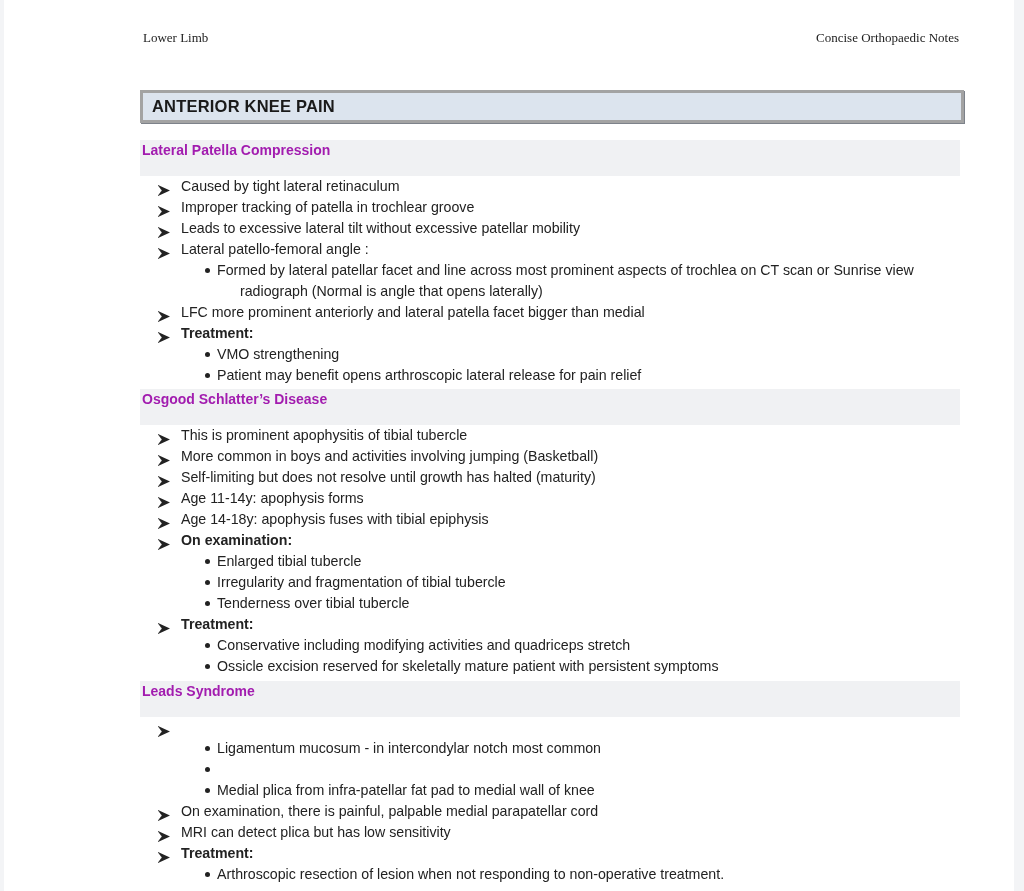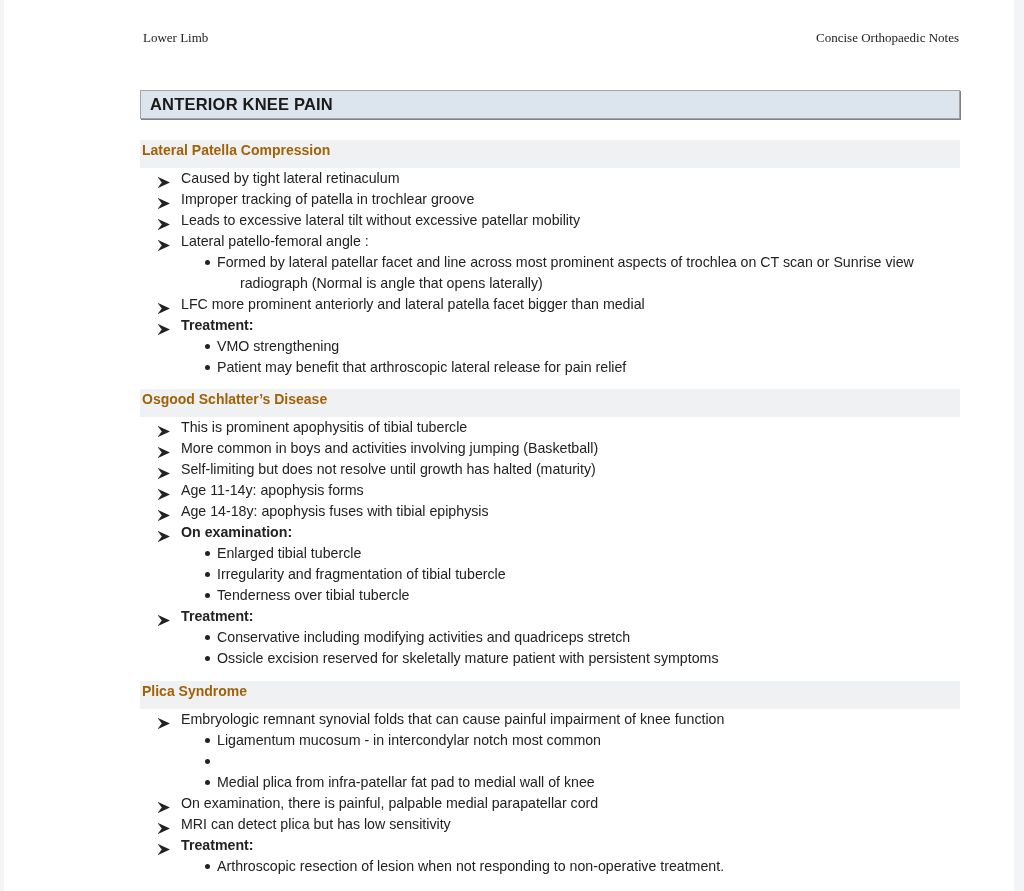--- a/index.html
+++ b/index.html
@@ -15,34 +15,34 @@
   }
   .running-head {
     position: absolute; top: 30px;
     font-family: "Liberation Serif", "DejaVu Serif", serif;
     font-size: 13px; color: #222;
   }
   .rh-left { left: 139px; }
   .rh-right { right: 55px; }
   .title-box {
     position: absolute; left: 136px; top: 90px; width: 818px; height: 27px;
-    background: #dce4ee; border: 1px solid #a3a3a3;
+    background: #dce4ee; border: 3px solid #a3a3a3;
     box-shadow: 1px 1px 0 #7d828a;
   }
   .title-box span {
     position: absolute; left: 9px; top: 4px;
     font-family: "Liberation Sans", sans-serif; font-weight: bold;
     font-size: 16.5px; letter-spacing: 0.2px; color: #1a1a1a;
   }
   .section { position: absolute; left: 136px; width: 820px; }
   .sec-head {
-    height: 28px; background: #f0f1f3; line-height: 20px;
+    height: 36px; background: #f0f1f3; line-height: 20px;
     padding-left: 2px;
     font-family: "Liberation Sans", sans-serif; font-weight: bold;
-    font-size: 14px; color: #a16207;
+    font-size: 14px; color: #a21caf;
   }
   .row {
     position: relative; height: 21px; line-height: 21px;
     font-family: "Liberation Sans", sans-serif;
     font-size: 14.2px; color: #222;
     white-space: nowrap;
   }
   .row.l1 { padding-left: 41px; }
   .row.l2 { padding-left: 77px; }
   .row.l2c { padding-left: 100px; }
@@ -89,21 +89,21 @@
         <div class="row l2c"><span>radiograph (Normal is angle that opens laterally)</span></div>
         <div class="row l1"><span class="arrow"><svg viewBox="0 0 12 11" width="12" height="11">
               <path d="M0 0 L12 5.5 L0 11 L4 5.5 Z" fill="#222"></path>
               <path d="M0 0 L4 5.5 L0 11" fill="none" stroke="#222" stroke-width="0.6"></path>
             </svg></span><span>LFC more prominent anteriorly and lateral patella facet bigger than medial</span></div>
         <div class="row l1"><span class="arrow"><svg viewBox="0 0 12 11" width="12" height="11">
               <path d="M0 0 L12 5.5 L0 11 L4 5.5 Z" fill="#222"></path>
               <path d="M0 0 L4 5.5 L0 11" fill="none" stroke="#222" stroke-width="0.6"></path>
             </svg></span><span class="bold">Treatment:</span></div>
         <div class="row l2"><span class="dot"></span><span>VMO strengthening</span></div>
-        <div class="row l2"><span class="dot"></span><span>Patient may benefit that arthroscopic lateral release for pain relief</span></div>
+        <div class="row l2"><span class="dot"></span><span>Patient may benefit opens arthroscopic lateral release for pain relief</span></div>
       </div>
   </div>
 
   <div class="section" id="sec1" style="top:389px;">
     <div class="sec-head">Osgood Schlatter’s Disease</div>
     <div class="items">
         <div class="row l1"><span class="arrow"><svg viewBox="0 0 12 11" width="12" height="11">
               <path d="M0 0 L12 5.5 L0 11 L4 5.5 Z" fill="#222"></path>
               <path d="M0 0 L4 5.5 L0 11" fill="none" stroke="#222" stroke-width="0.6"></path>
             </svg></span><span>This is prominent apophysitis of tibial tubercle</span></div>
@@ -133,26 +133,26 @@
         <div class="row l1"><span class="arrow"><svg viewBox="0 0 12 11" width="12" height="11">
               <path d="M0 0 L12 5.5 L0 11 L4 5.5 Z" fill="#222"></path>
               <path d="M0 0 L4 5.5 L0 11" fill="none" stroke="#222" stroke-width="0.6"></path>
             </svg></span><span class="bold">Treatment:</span></div>
         <div class="row l2"><span class="dot"></span><span>Conservative including modifying activities and quadriceps stretch</span></div>
         <div class="row l2"><span class="dot"></span><span>Ossicle excision reserved for skeletally mature patient with persistent symptoms</span></div>
       </div>
   </div>
 
   <div class="section" id="sec2" style="top:681px;">
-    <div class="sec-head">Plica Syndrome</div>
+    <div class="sec-head">Leads Syndrome</div>
     <div class="items">
         <div class="row l1"><span class="arrow"><svg viewBox="0 0 12 11" width="12" height="11">
               <path d="M0 0 L12 5.5 L0 11 L4 5.5 Z" fill="#222"></path>
               <path d="M0 0 L4 5.5 L0 11" fill="none" stroke="#222" stroke-width="0.6"></path>
-            </svg></span><span>Embryologic remnant synovial folds that can cause painful impairment of knee function</span></div>
+            </svg></span></div>
         <div class="row l2"><span class="dot"></span><span>Ligamentum mucosum - in intercondylar notch most common</span></div>
         <div class="row l2"><span class="dot"></span></div>
         <div class="row l2"><span class="dot"></span><span>Medial plica from infra-patellar fat pad to medial wall of knee</span></div>
         <div class="row l1"><span class="arrow"><svg viewBox="0 0 12 11" width="12" height="11">
               <path d="M0 0 L12 5.5 L0 11 L4 5.5 Z" fill="#222"></path>
               <path d="M0 0 L4 5.5 L0 11" fill="none" stroke="#222" stroke-width="0.6"></path>
             </svg></span><span>On examination, there is painful, palpable medial parapatellar cord</span></div>
         <div class="row l1"><span class="arrow"><svg viewBox="0 0 12 11" width="12" height="11">
               <path d="M0 0 L12 5.5 L0 11 L4 5.5 Z" fill="#222"></path>
               <path d="M0 0 L4 5.5 L0 11" fill="none" stroke="#222" stroke-width="0.6"></path>

